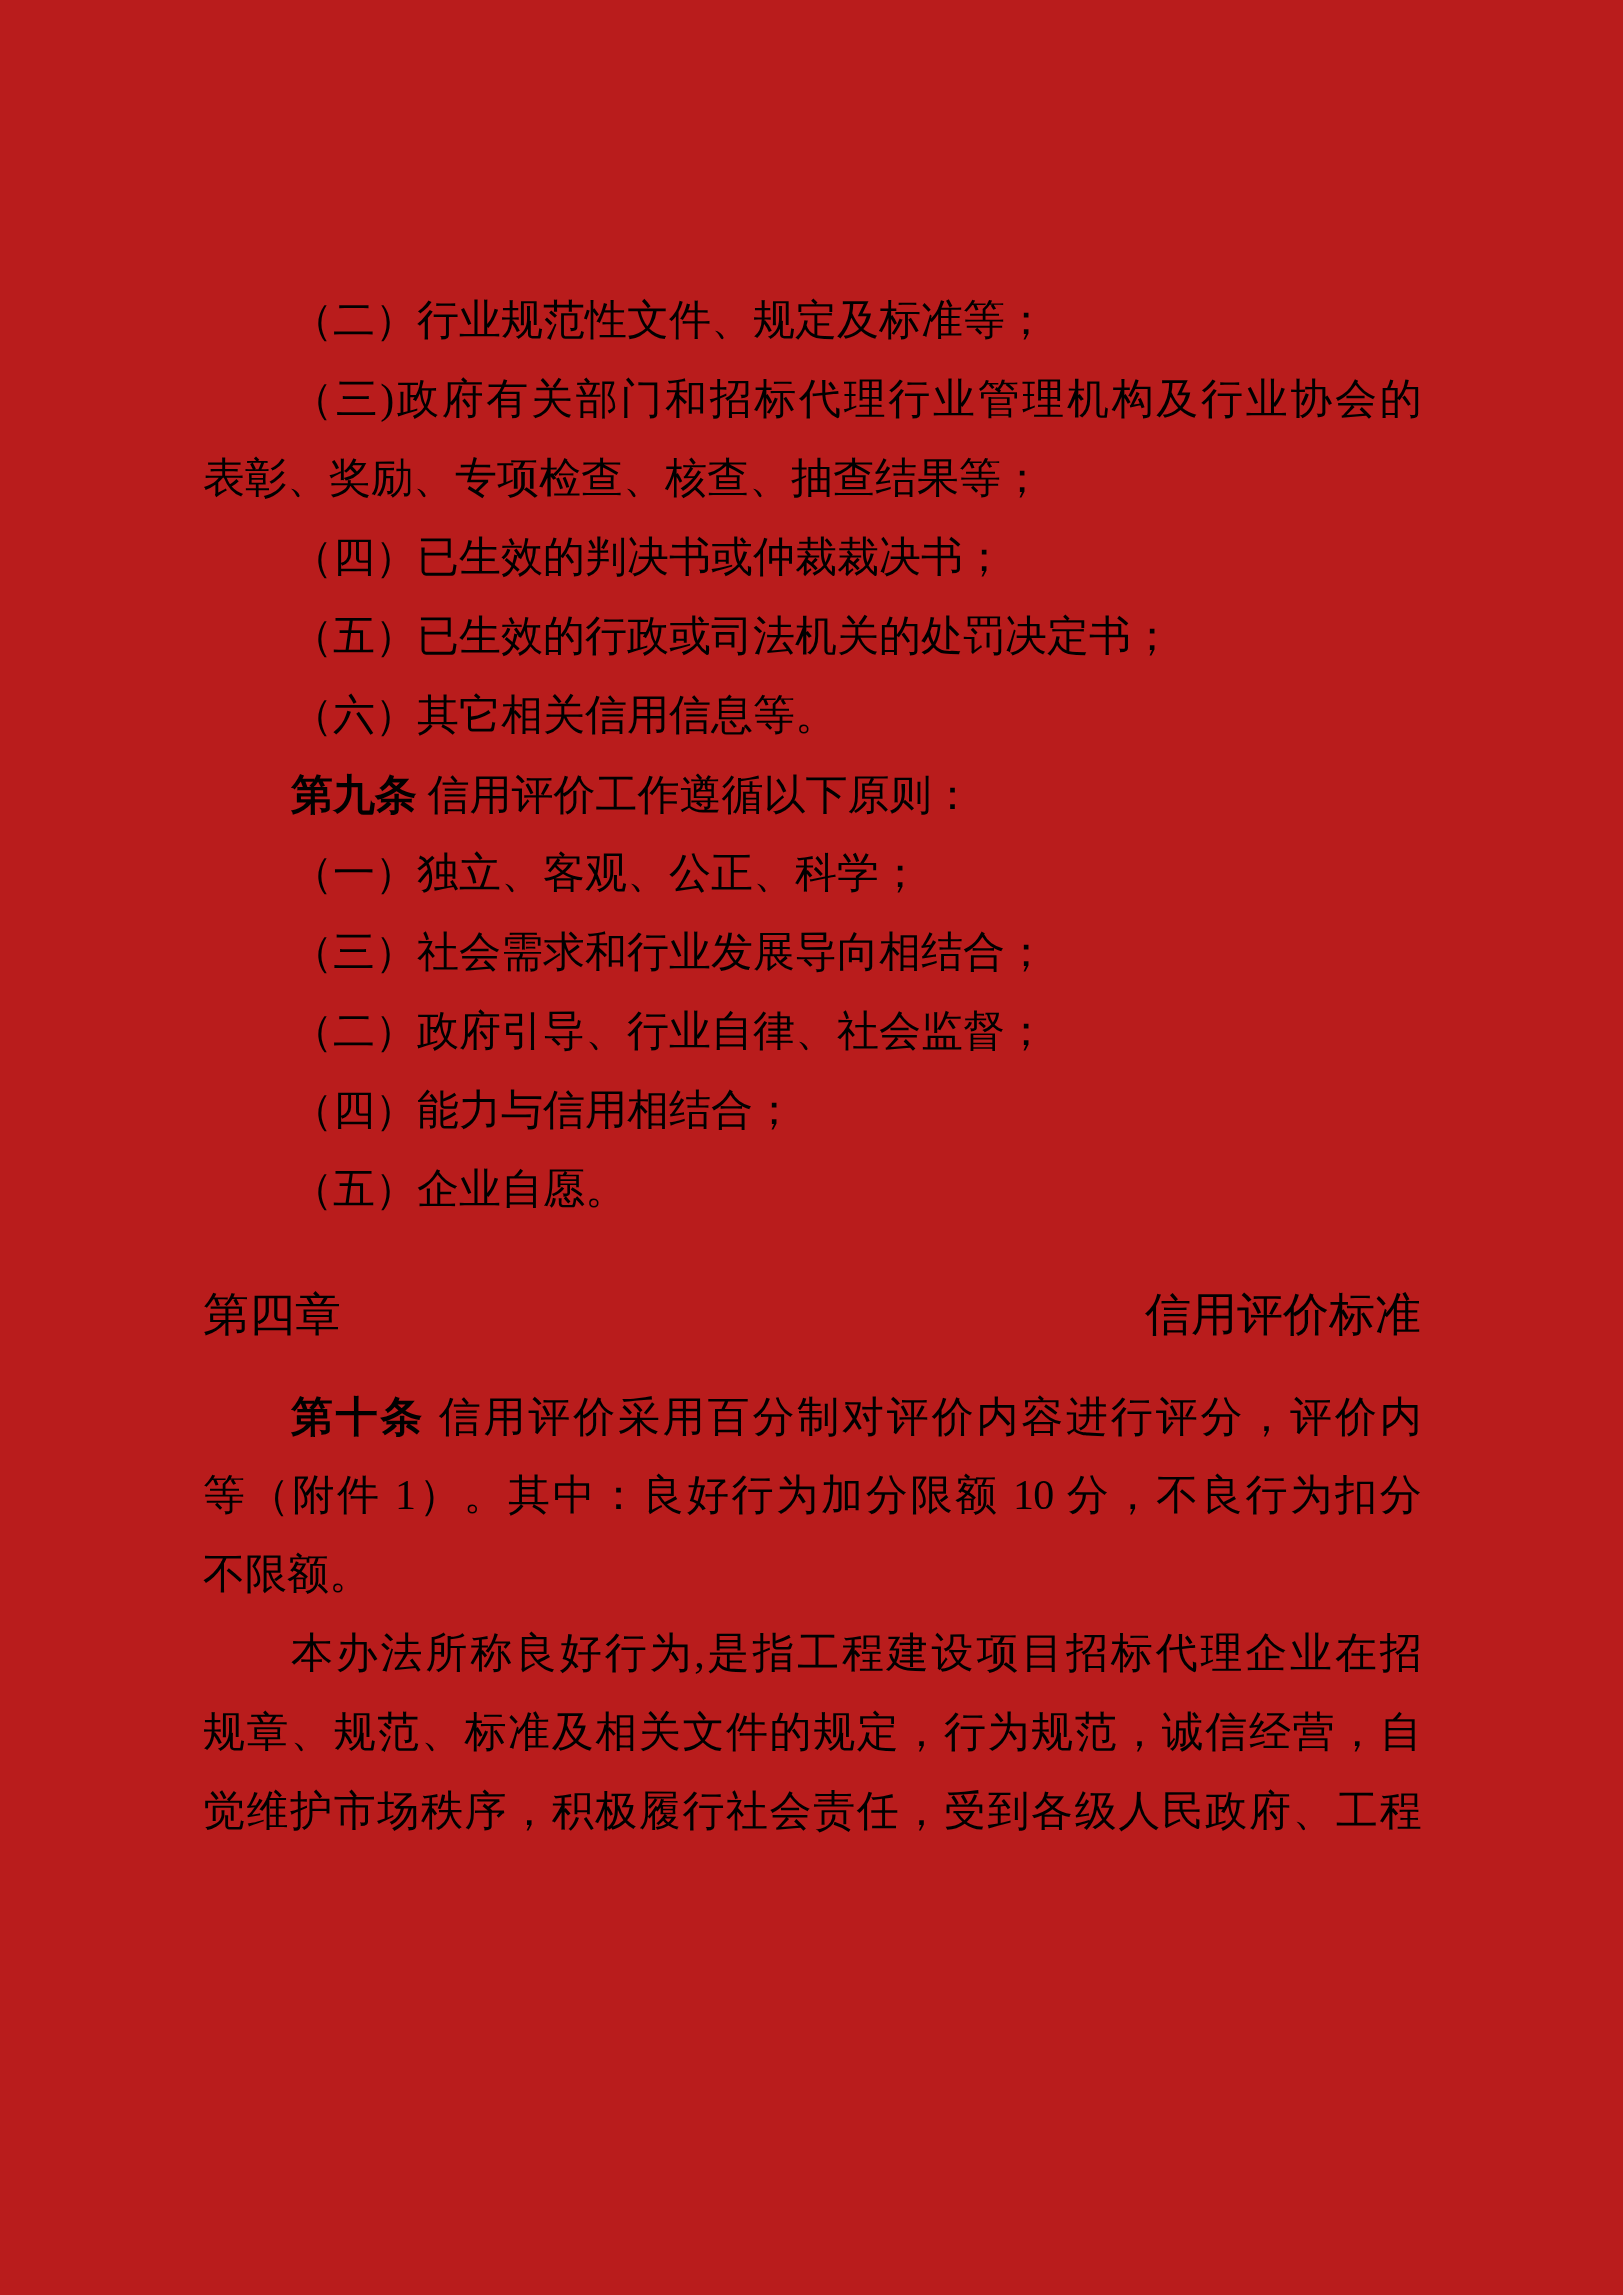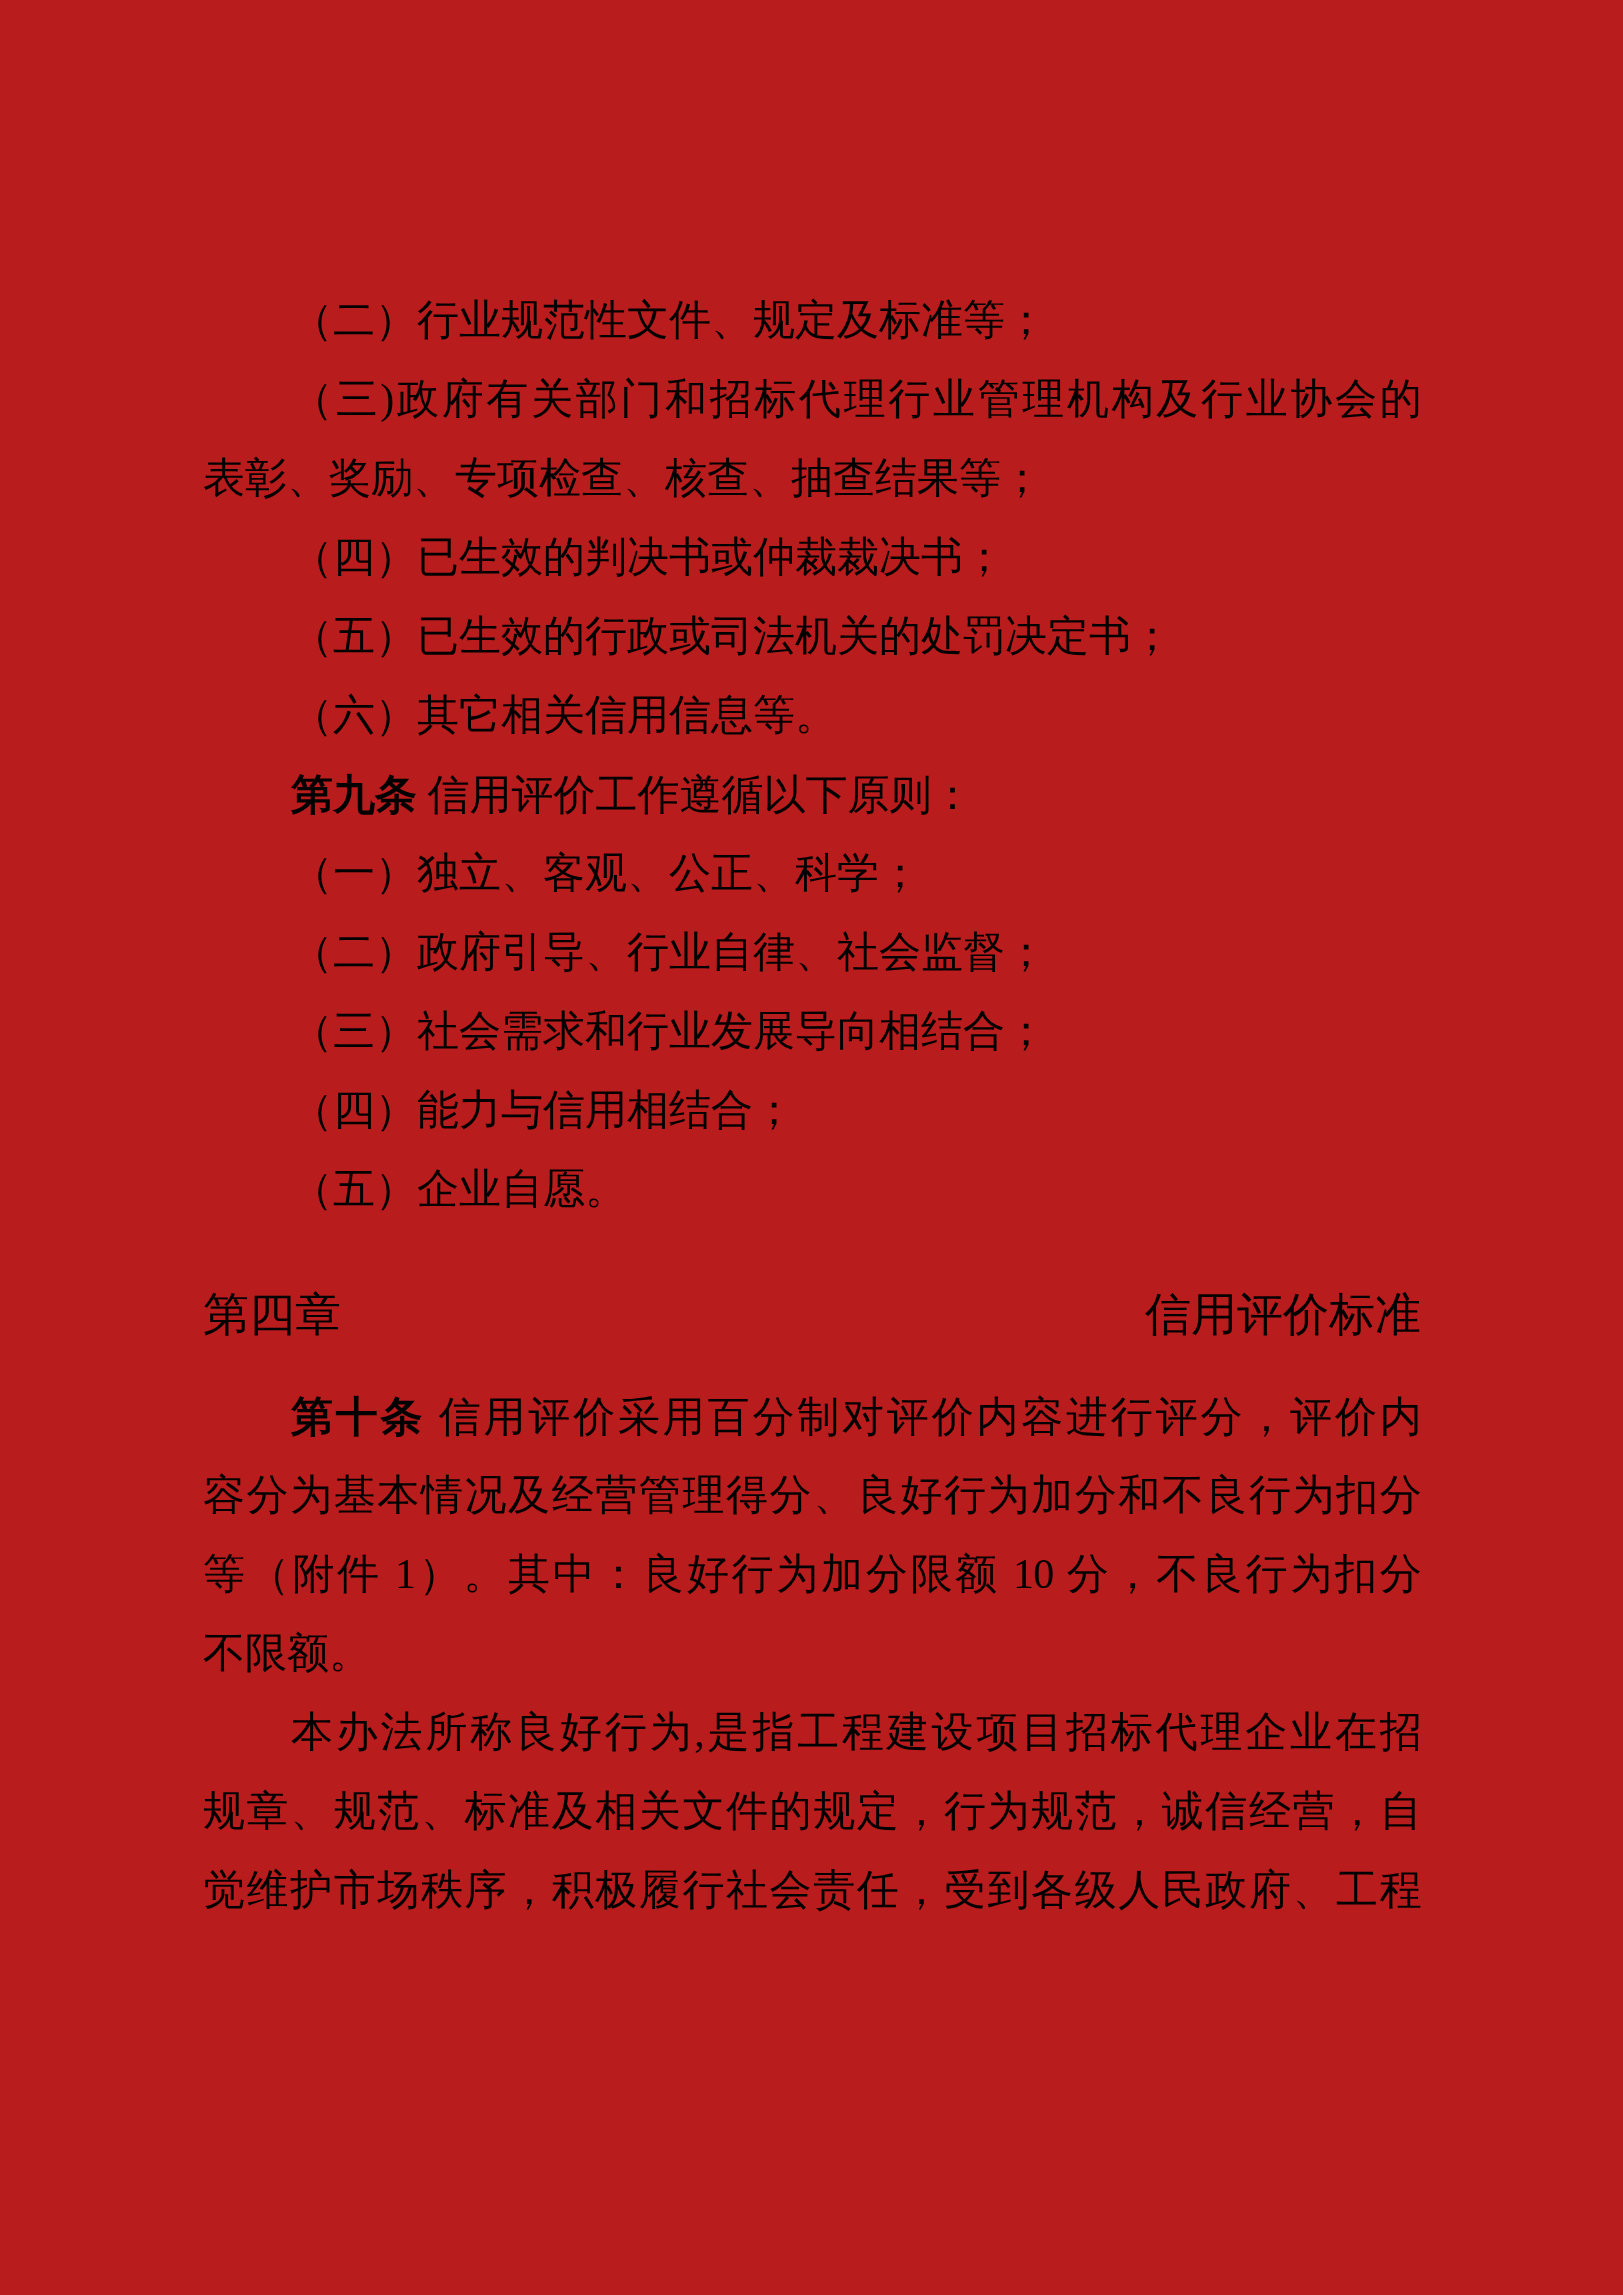--- a/index.html
+++ b/index.html
@@ -70,32 +70,31 @@
   <div class="content">
 
     <div class="line indent"><span>（二）行业规范性文件、规定及标准等；</span></div>
     <div class="line indent fill"><span>（三)政府有关部门和招标代理行业管理机构及行业协会的</span></div>
     <div class="line"><span>表彰、奖励、专项检查、核查、抽查结果等；</span></div>
     <div class="line indent"><span>（四）已生效的判决书或仲裁裁决书；</span></div>
     <div class="line indent"><span>（五）已生效的行政或司法机关的处罚决定书；</span></div>
     <div class="line indent"><span>（六）其它相关信用信息等。</span></div>
     <div class="line indent"><span class="bold-term">第九条</span><span> 信用评价工作遵循以下原则：</span></div>
     <div class="line indent"><span>（一）独立、客观、公正、科学；</span></div>
+    <div class="line indent"><span>（三）社会需求和行业发展导向相结合；</span></div>
     <div class="line indent"><span>（二）政府引导、行业自律、社会监督；</span></div>
-    <div class="line indent"><span>（三）社会需求和行业发展导向相结合；</span></div>
     <div class="line indent"><span>（四）能力与信用相结合；</span></div>
     <div class="line indent"><span>（五）企业自愿。</span></div>
 
     <div class="chapter">
       <span>第四章</span>
       <span class="chapter-title">信用评价标准</span>
     </div>
 
     <div class="line indent fill"><span class="bold-term">第十条</span><span> 信用评价采用百分制对评价内容进行评分，评价内</span></div>
-    <div class="line fill"><span>容分为基本情况及经营管理得分、良好行为加分和不良行为扣分</span></div>
     <div class="line fill"><span>等（附件 1）。其中：良好行为加分限额 10 分，不良行为扣分</span></div>
     <div class="line"><span>不限额。</span></div>
     <div class="line indent fill"><span>本办法所称良好行为,是指工程建设项目招标代理企业在招</span></div>
     <div class="line fill"><span>规章、规范、标准及相关文件的规定，行为规范，诚信经营，自</span></div>
     <div class="line fill"><span>觉维护市场秩序，积极履行社会责任，受到各级人民政府、工程</span></div>
 
   </div>
 </div>
 
 

